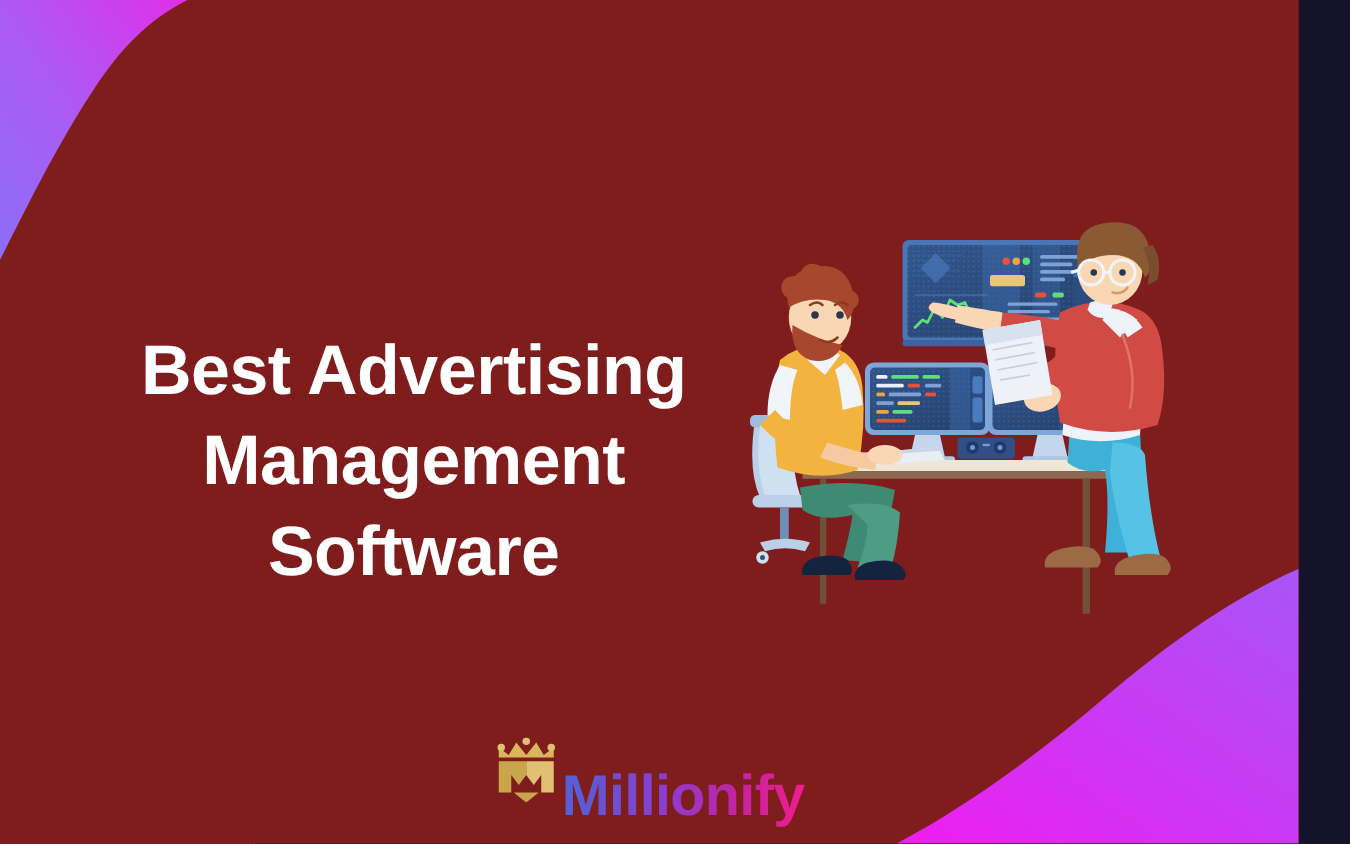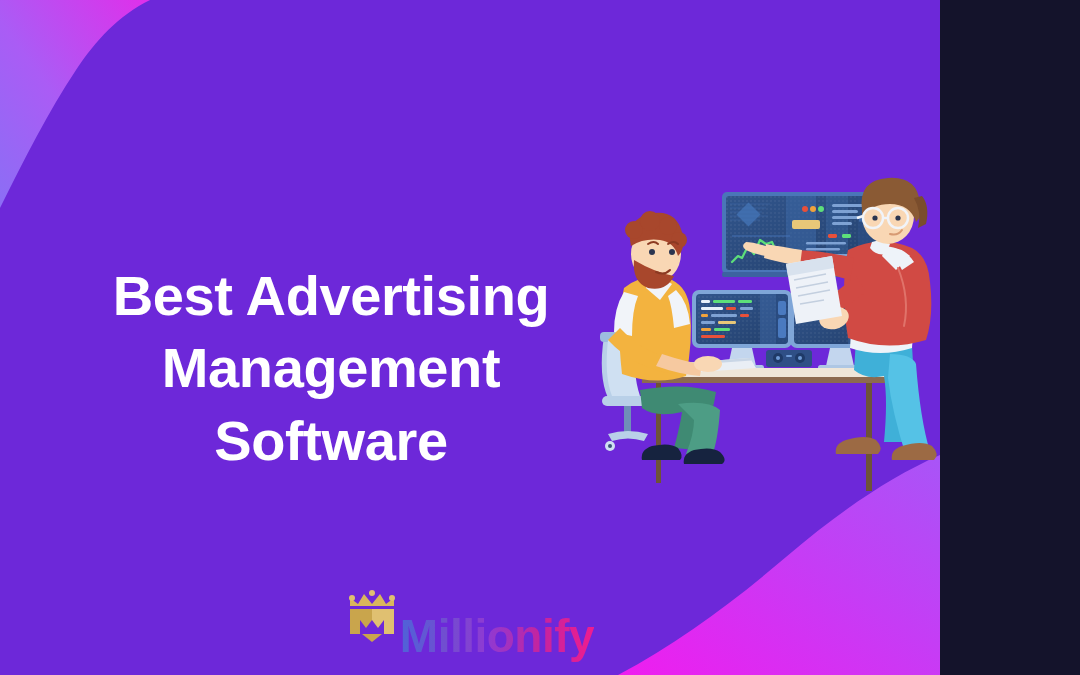--- a/index.html
+++ b/index.html
@@ -2,24 +2,24 @@
 <html><head>
 <meta charset="utf-8">
 <style>
   html, body {
     margin: 0;
     padding: 0;
     background: #14132b;
   }
   #banner {
     position: relative;
-    width: 940px;
+    width: 1039px;
     height: 675px;
     overflow: hidden;
-    background: #6d28d9;
+    background: #7f1d1d;
     font-family: "Liberation Sans", sans-serif;
   }
   .corner-swoosh {
     position: absolute;
     pointer-events: none;
   }
   #corner-tl { left: 0; top: 0; width: 430px; height: 260px; }
   #corner-br { right: 0; bottom: 0; width: 430px; height: 260px; }
 
   #headline {

